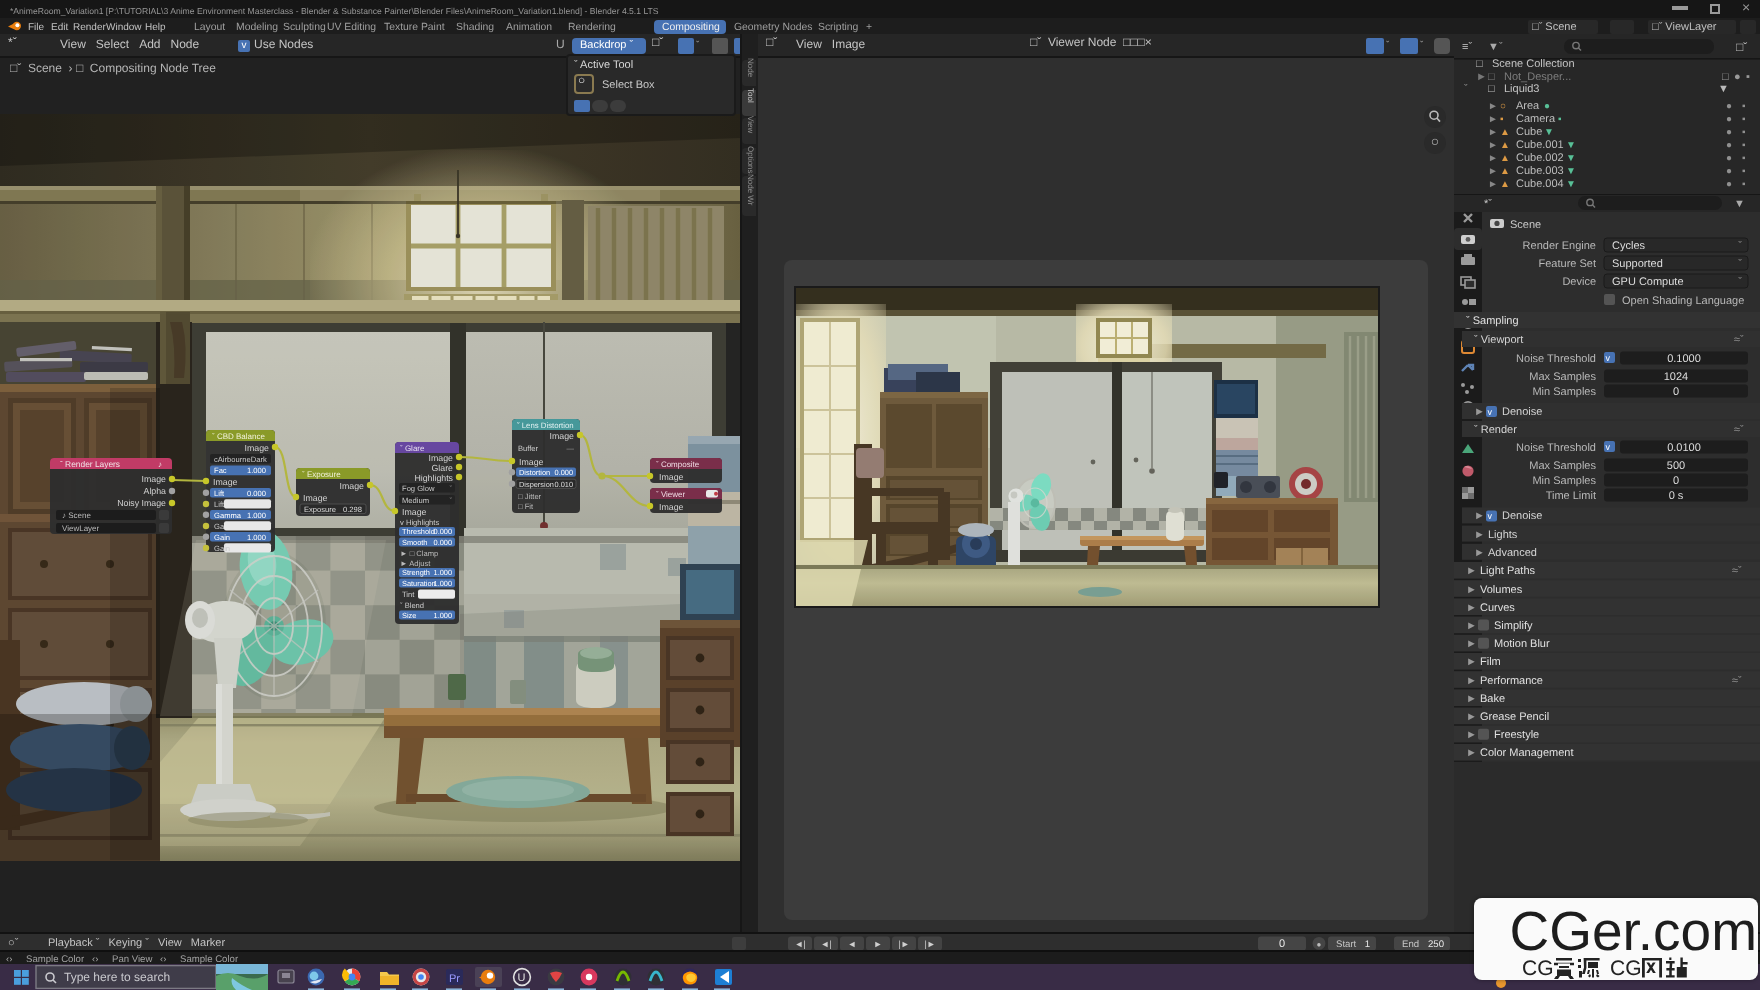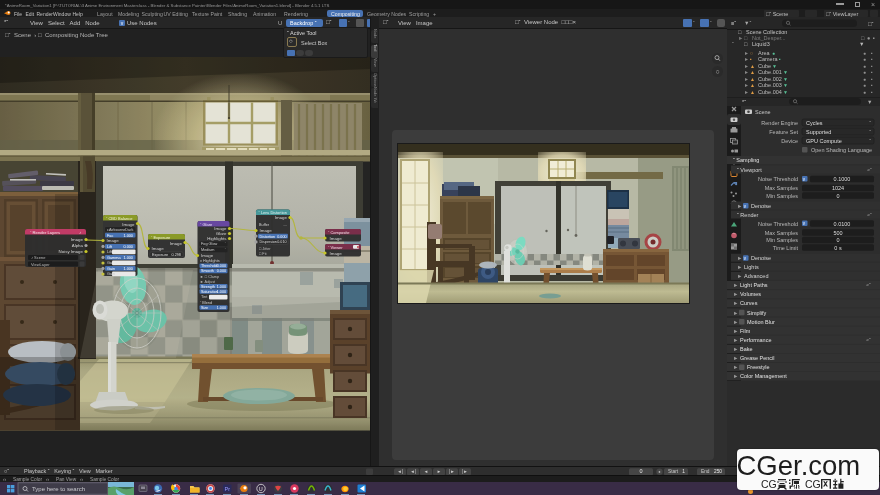--- a/index.html
+++ b/index.html
@@ -1109,21 +1109,21 @@
         <rect x="307" y="12.2" width="8" height="0.8"></rect>
         <rect x="324" y="12.2" width="8" height="0.8"></rect>
         <rect x="341" y="12.2" width="8" height="0.8"></rect>
         <rect x="357" y="12.2" width="8" height="0.8"></rect>
 </g>
 </svg>
 </div>
 
 <div class="abs" style="left:748px;top:488.5px;width:5px;height:5px;border-radius:50%;background:#e8972e;"></div>
 <div class="abs" style="left:736.5px;top:449px;width:142px;height:40.5px;background:#fafafa;border-radius:4px;box-shadow:0 0 2px rgba(0,0,0,.4);"></div>
-<div class="abs" style="left:736.5px;top:450px;width:142px;text-align:left;font-size:27.5px;color:#1d1d1d;letter-spacing:0px;">CGer.com</div>
+<div class="abs" style="left:736.5px;top:450px;width:142px;text-align:right;font-size:27.5px;color:#1d1d1d;letter-spacing:0px;">CGer.com</div>
 <div id="cjk" class="abs" style="left:739px;top:476.5px;width:142px;height:13px;">
 <svg width="136" height="13" viewBox="0 0 136 13">
 <g fill="#222">
 <text x="22" y="10.5" font-family="Liberation Sans,sans-serif" font-size="10.5">CG</text>
 
 <g transform="translate(38,1)">
 <path d="M1 1 L9 1 L9 2.2 L1 2.2 Z M0 3.4 L10 3.4 L10 4.6 L8 4.6 L8 3.8 L2 3.8 L2 4.6 L0 4.6 Z M2.5 5 L7.5 5 L7.5 6 L2.5 6 Z M1.5 6.8 L8.5 6.8 L8.5 10 L1.5 10 Z M2.7 7.8 L7.3 7.8 L7.3 8 L2.7 8 Z M2.7 9 L7.3 9 L7.3 9.2 L2.7 9.2 Z"></path>
 <path d="M1 10 L3 10 L2 11.5 L0 11.5 Z M7 10 L9 10 L10 11.5 L8 11.5 Z"></path>
 </g>
 

